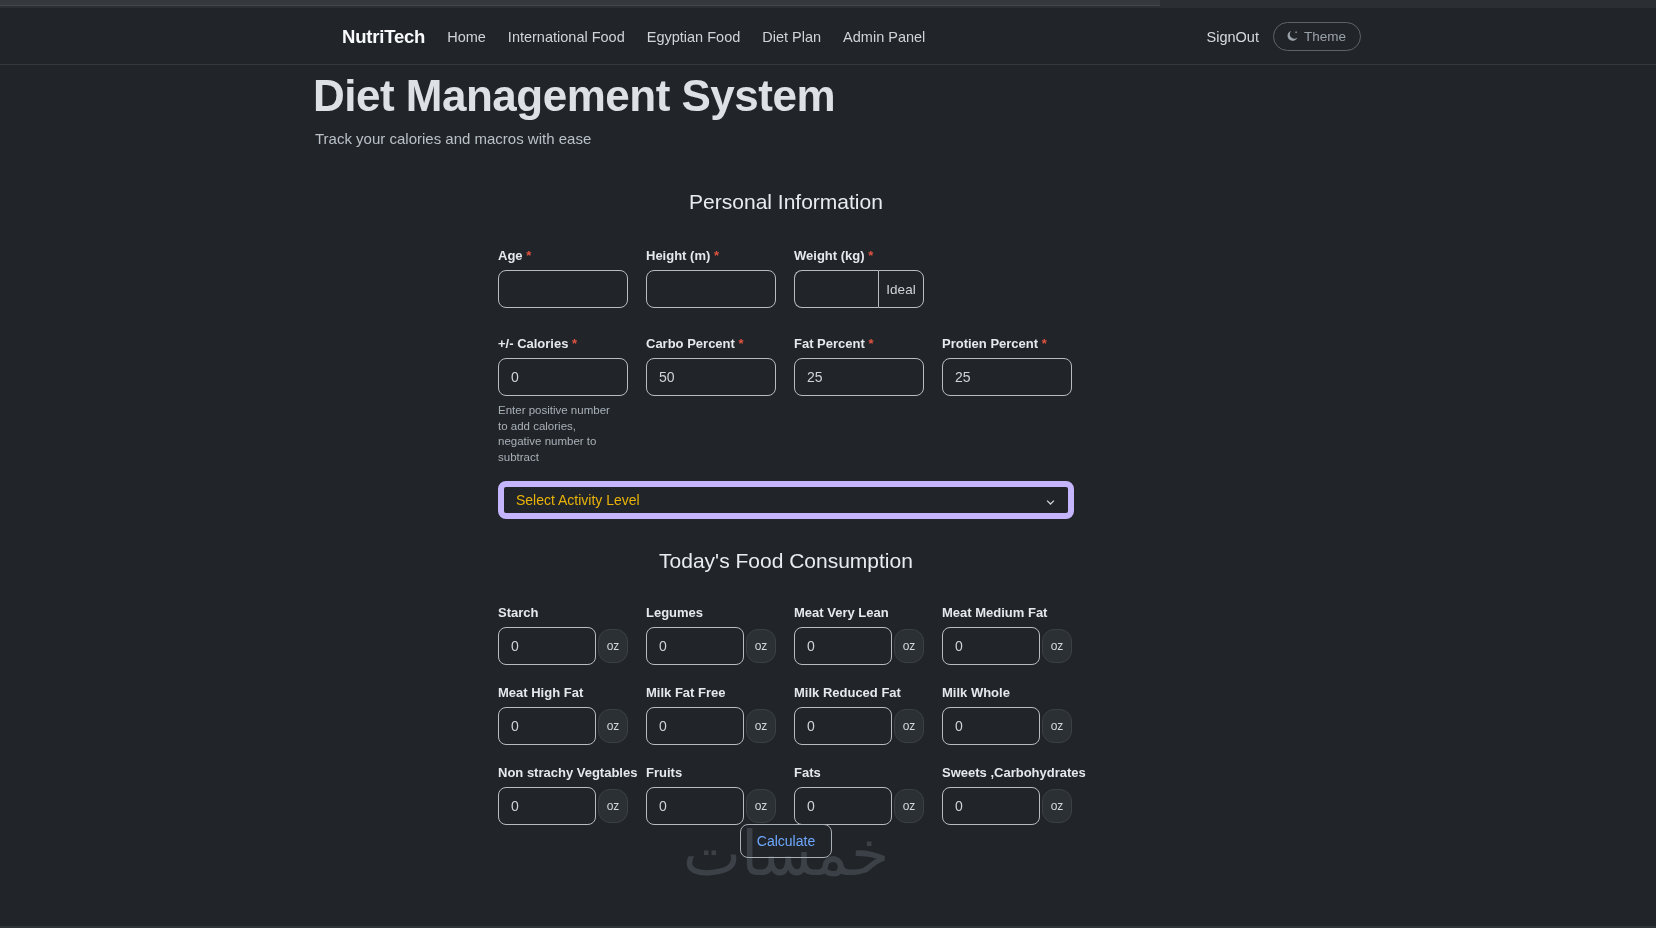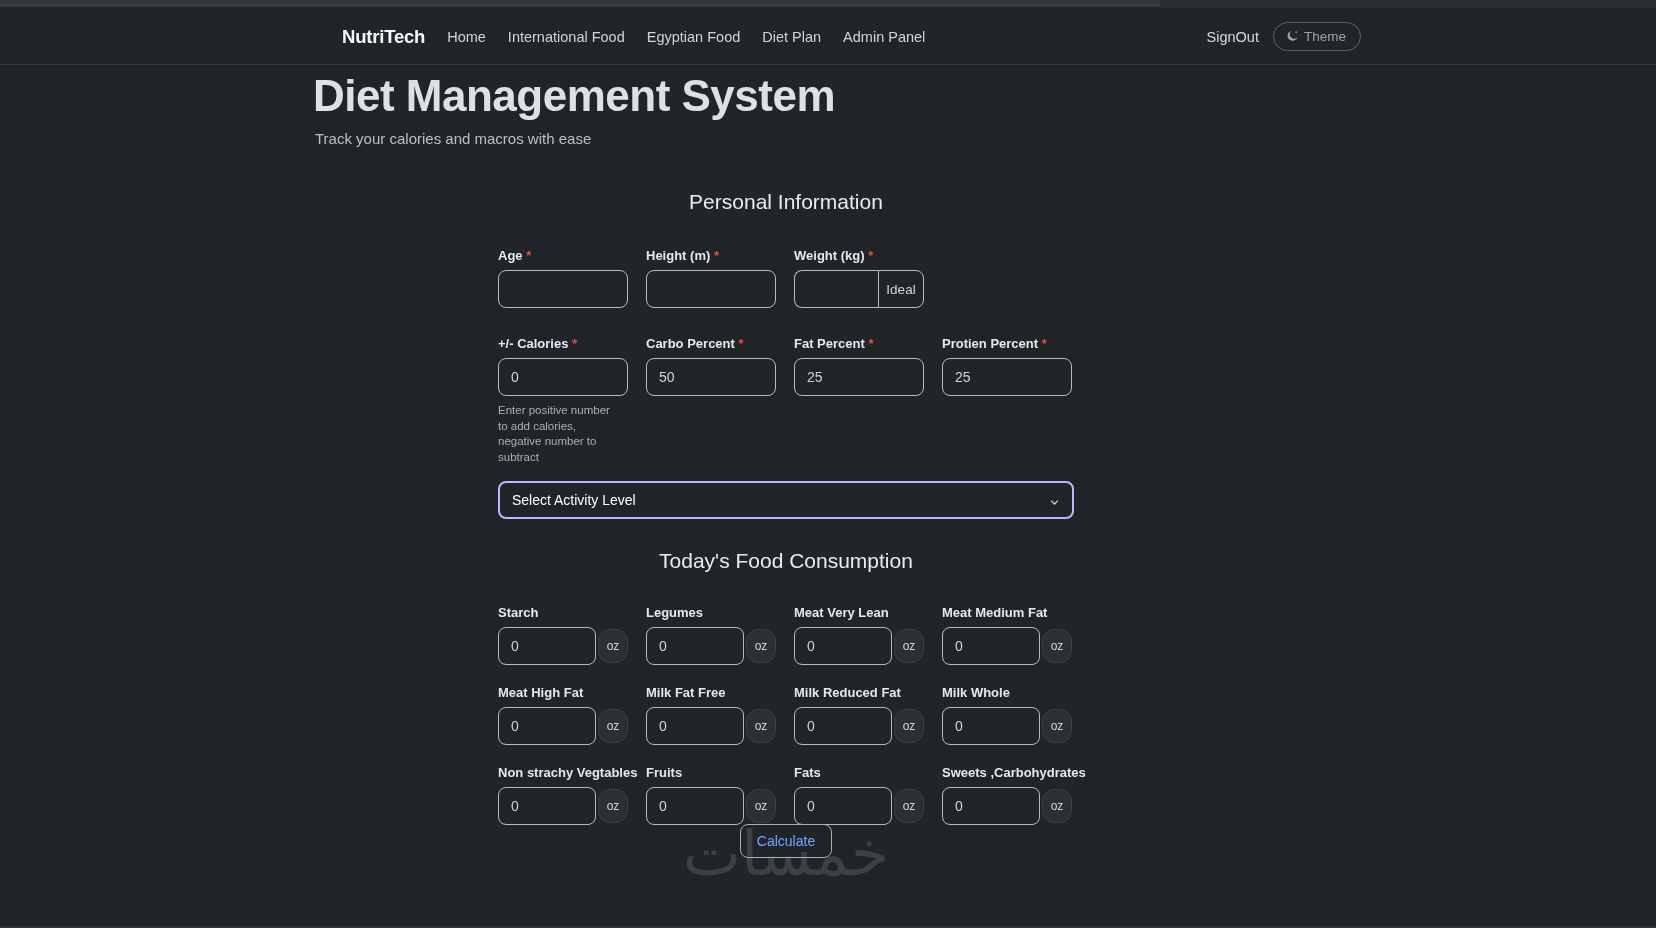--- a/index.html
+++ b/index.html
@@ -138,22 +138,22 @@
     color: #a8b0b7; font-size: 11.5px; line-height: 15.5px;
     margin-top: 7px; width: 122px;
   }
 
   .row2 { margin-top: 28px; }
 
   .activity-block { margin-top: 16px; }
   .activity-block .field-label { margin-bottom: 8px; }
   .select-wide {
     width: 576px; height: 38px;
-    background: #212529; border: 2px solid #c4b5fd; border-radius: 8px;
-    color: #ffffff; font-size: 14px;
+    background: #212529; border: 6px solid #c4b5fd; border-radius: 8px;
+    color: #eab308; font-size: 14px;
     padding: 0 26px 0 12px;
     display: flex; align-items: center; position: relative; cursor: pointer;
   }
   .select-wide .chev { right: 12px; }
 
   
   .food-wrap { margin-top: 30px; }
   .food-grid {
     display: grid;
     grid-template-columns: 130px 130px 130px 130px;

